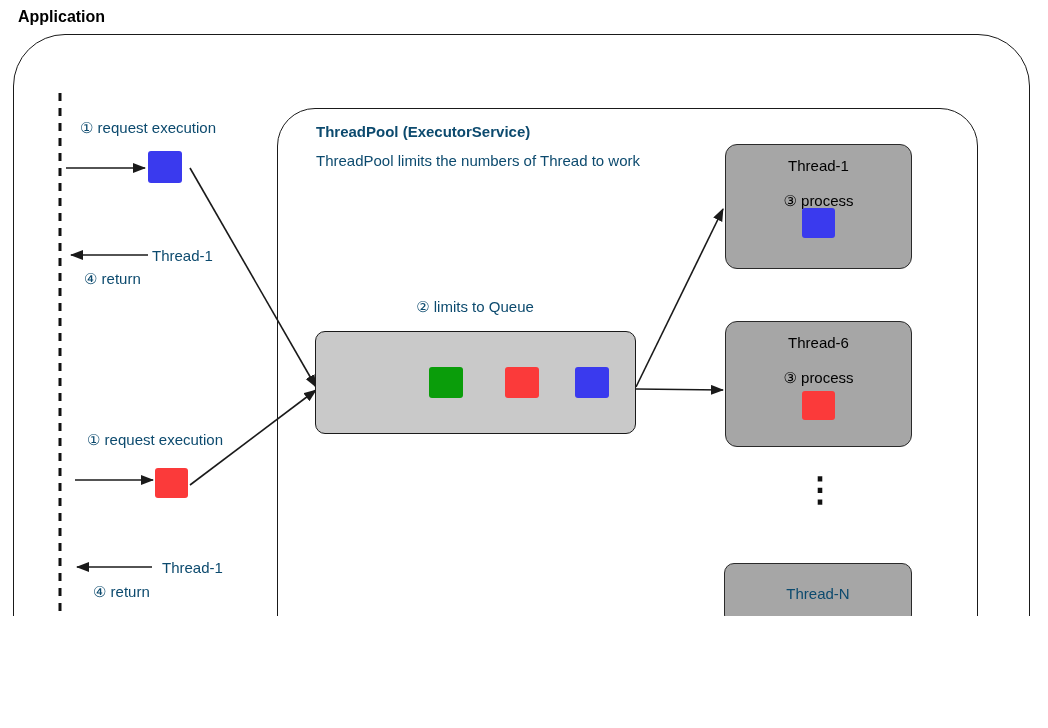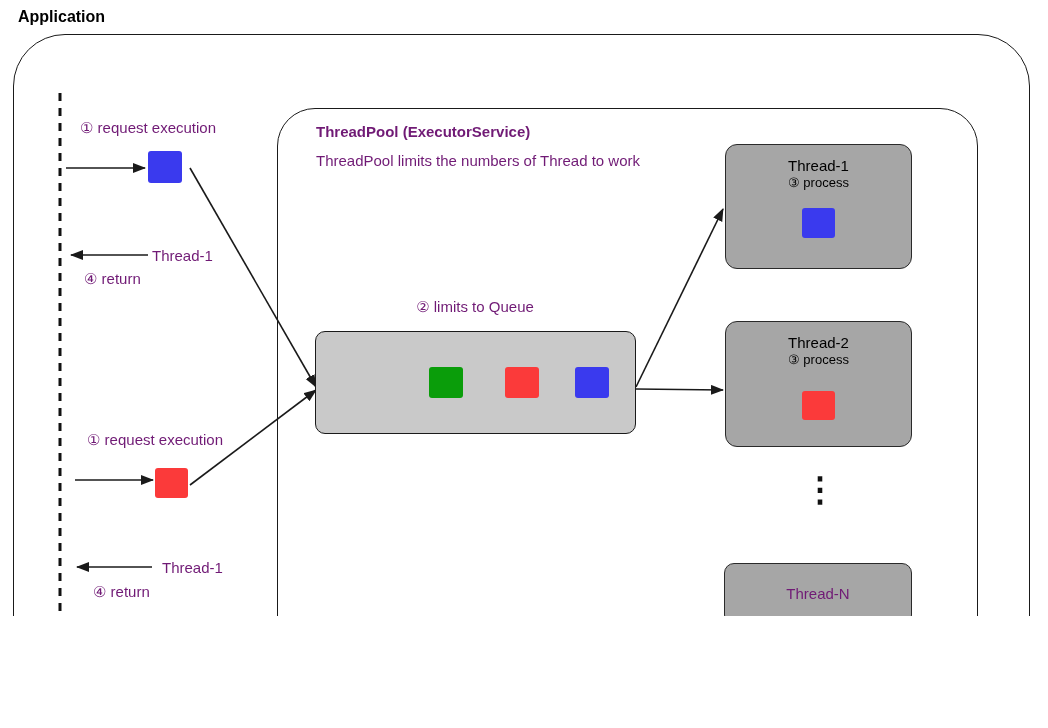--- a/index.html
+++ b/index.html
@@ -1,39 +1,39 @@
 <!DOCTYPE html>
 <html><head>
 <meta charset="utf-8">
 <style>
   html,body{margin:0;padding:0;background:#ffffff;}
   body{font-family:"Liberation Sans", sans-serif; color:#000;}
   #canvas{position:relative;width:1048px;height:616px;background:#fff;overflow:hidden;}
   .abs{position:absolute;}
-  .label{font-size:15px;line-height:1.15;white-space:nowrap;color:#701a75;}
+  .label{font-size:15px;line-height:1.15;white-space:nowrap;color:#0c4a6e;}
   .bold{font-weight:bold;}
   #app-title{left:18px;top:8px;font-size:16px;font-weight:bold;}
   #app-box{left:13px;top:34px;width:1015px;height:672px;border:1px solid #1a1a1a;border-radius:52px;}
   #threadpool-box{left:277px;top:108px;width:699px;height:549px;border:1px solid #1a1a1a;border-radius:38px;}
   #tp-title{left:316px;top:123px;font-size:15px;font-weight:bold;}
   #tp-subtitle{left:316px;top:152px;font-size:15px;}
   #queue-label{left:315px;top:298px;width:320px;text-align:center;}
   #queue-box{left:315px;top:331px;width:319px;height:101px;background:#c9c9c9;border:1px solid #1a1a1a;border-radius:10px;}
   .task{position:absolute;border-radius:3px;}
   #task-blue-lane{left:148px;top:151px;width:34px;height:32px;}
   #task-red-lane{left:155px;top:468px;width:33px;height:30px;}
   #q-task-green{left:113px;top:35px;width:34px;height:31px;}
   #q-task-red{left:189px;top:35px;width:34px;height:31px;}
   #q-task-blue{left:259px;top:35px;width:34px;height:31px;}
   .thread-box{background:#a6a6a6;border:1px solid #2a2a2a;border-radius:12px;text-align:center;}
   #thread1-box{left:725px;top:144px;width:185px;height:123px;}
   #thread2-box{left:725px;top:321px;width:185px;height:124px;}
   #threadN-box{left:724px;top:563px;width:186px;height:60px;display:flex;align-items:center;justify-content:center;border-radius:10px;}
   .thread-name{margin-top:12px;font-size:15px;}
-  .thread-step{font-size:13px;margin-top:1px;}
+  .thread-step{font-size:15px;margin-top:18px;}
   #thread1-task{left:76px;top:63px;width:33px;height:30px;}
   #thread2-task{left:76px;top:69px;width:33px;height:29px;}
   #ellipsis{left:803px;top:472px;font-size:34px;font-weight:bold;letter-spacing:0;line-height:1;color:#111;}
   
   #req1-label{left:80px;top:119px;}
   #ret1-thread{left:152px;top:247px;}
   #ret1-label{left:84px;top:270px;}
   #req2-label{left:87px;top:431px;}
   #ret2-thread{left:162px;top:559px;}
   #ret2-label{left:93px;top:583px;}
@@ -85,21 +85,21 @@
     <div id="q-task-blue" class="task" style="background-color: rgb(58, 58, 238);"></div>
   </div>
 
   <div id="thread1-box" class="abs thread-box">
     <div class="thread-name">Thread-1</div>
     <div class="thread-step">③ process</div>
     <div id="thread1-task" class="task" style="background-color: rgb(58, 58, 238);"></div>
   </div>
 
   <div id="thread2-box" class="abs thread-box">
-    <div class="thread-name">Thread-2</div>
+    <div class="thread-name">Thread-6</div>
     <div class="thread-step">③ process</div>
     <div id="thread2-task" class="task" style="background-color: rgb(251, 58, 58);"></div>
   </div>
 
   <div id="ellipsis" class="abs">⋮</div>
 
   <div id="threadN-box" class="abs thread-box">
     <div class="label">Thread-N</div>
   </div>
 

